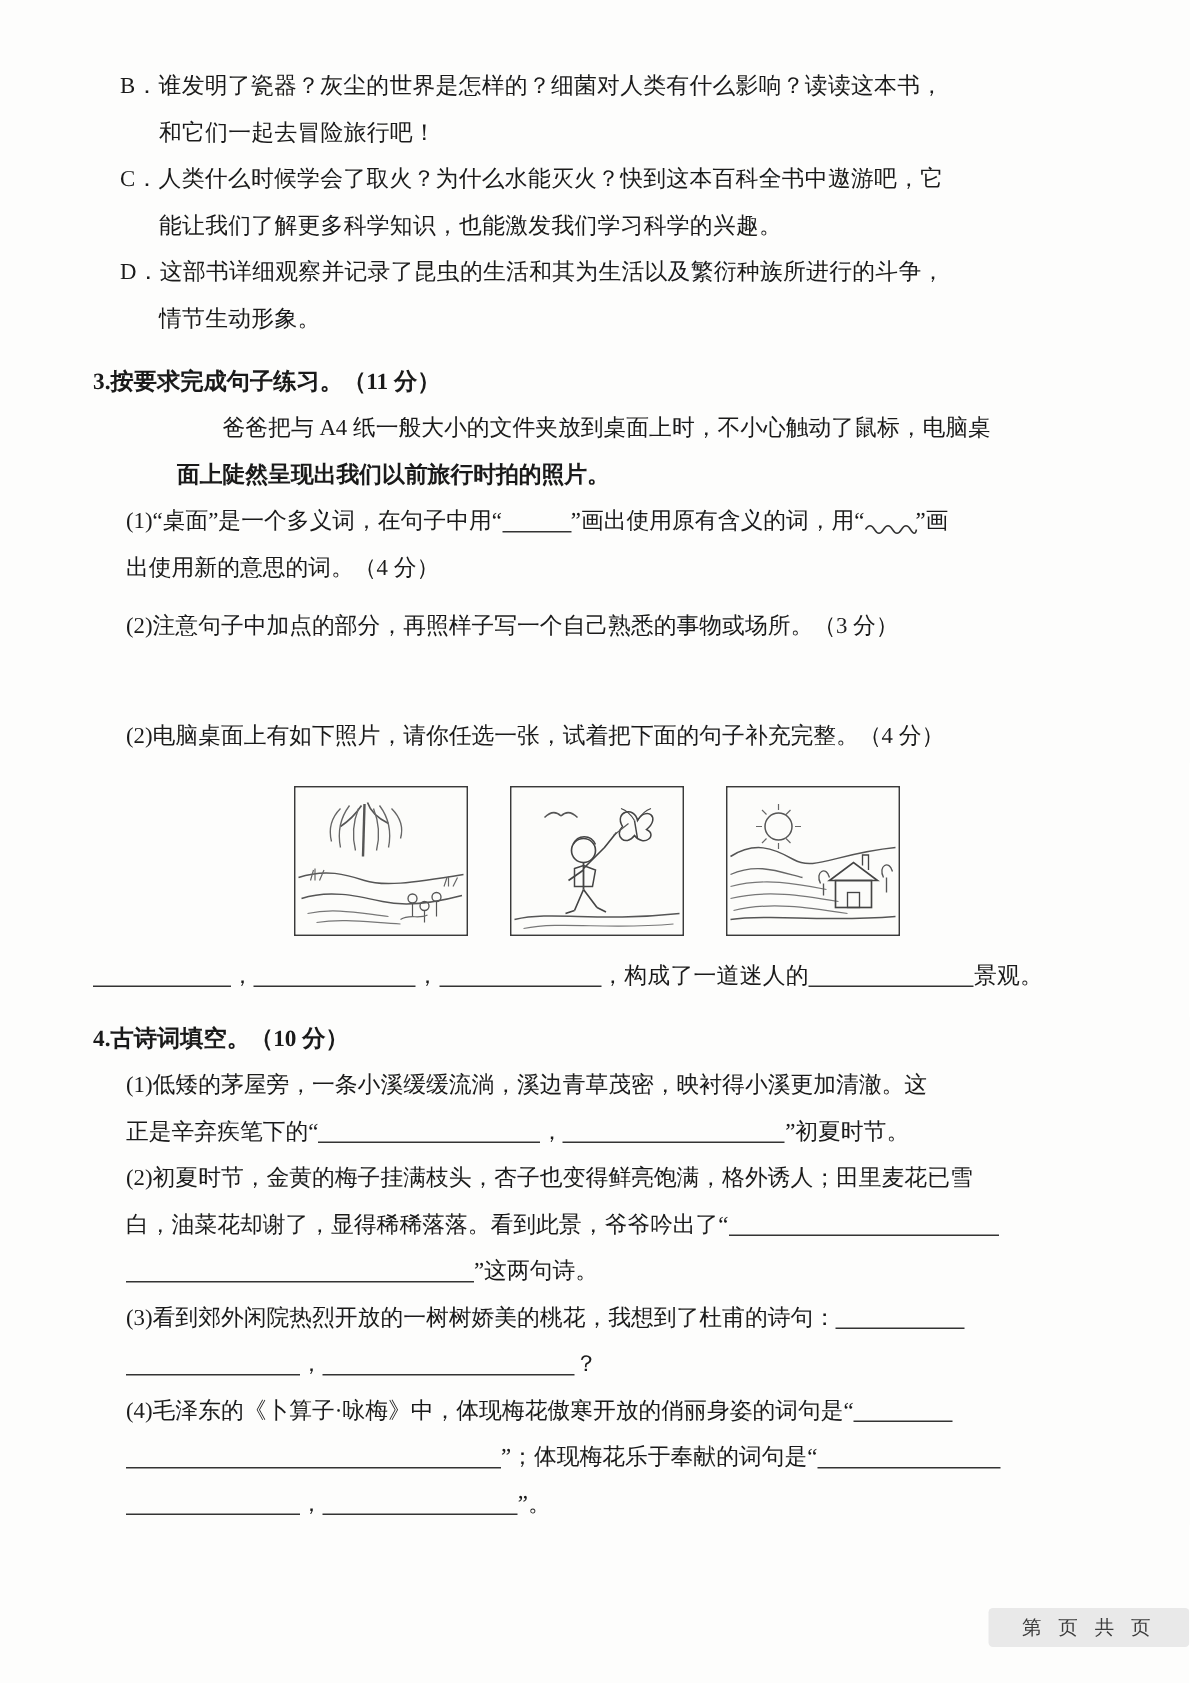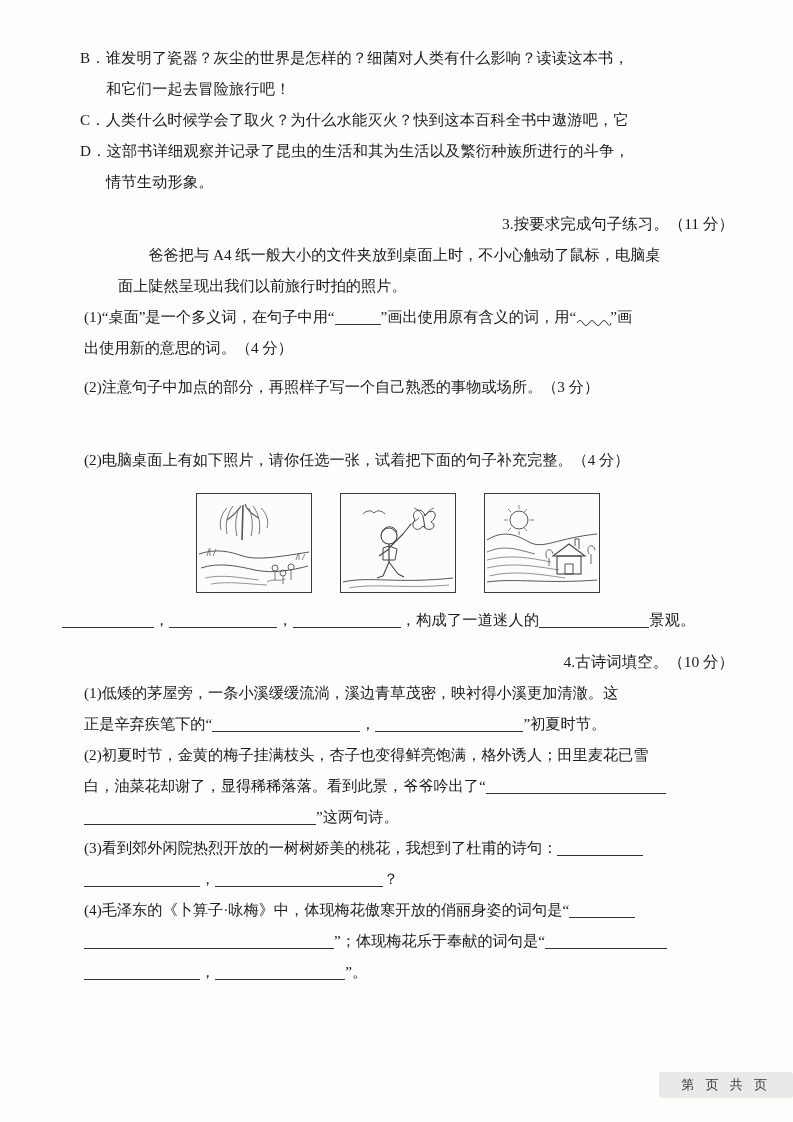--- a/index.html
+++ b/index.html
@@ -33,24 +33,23 @@
     letter-spacing: 0.2px;
     white-space: nowrap;
   }
   .indent-choice {
     padding-left: 26px;
     text-indent: -26px;
     margin-left: 18px;
   }
   .q-head {
     font-size: 15.5px;
-    font-weight: normal;
+    font-weight: bold;
     line-height: 30px;
     margin-top: 12px;
-    text-align: right;
   }
   .q-head .num {
     font-family: "Liberation Serif", serif;
   }
   .sub {
     margin-left: 22px;
     font-size: 15.2px;
     line-height: 31px;
   }
   .sub2 {
@@ -125,31 +124,32 @@
 </head>
 <body>
 
 <div class="page">
   <div class="content">
 
     <div>
       <div class="line indent-choice">B．谁发明了瓷器？灰尘的世界是怎样的？细菌对人类有什么影响？读读这本书，</div>
       <div class="line" style="margin-left:44px;">和它们一起去冒险旅行吧！</div>
       <div class="line indent-choice">C．人类什么时候学会了取火？为什么水能灭火？快到这本百科全书中遨游吧，它</div>
+      <div class="line" style="margin-left:44px;">能让我们了解更多科学知识，也能激发我们学习科学的兴趣。</div>
       <div class="line indent-choice">D．这部书详细观察并记录了昆虫的生活和其为生活以及繁衍种族所进行的斗争，</div>
       <div class="line" style="margin-left:44px;">情节生动形象。</div>
     </div>
 
     <div class="q-head">
       <span class="num">3.</span><span>按要求完成句子练习。（11 分）</span>
     </div>
 
     <div class="quotebox">
       <div>爸爸把与 A4 纸一般大小的文件夹放到桌面上时，不小心触动了鼠标，电脑桌</div>
-      <div style="text-indent:0;">面上陡然呈现出我们以前旅行时拍的照片。</div>
+      <div style="text-indent:0;font-weight:bold;">面上陡然呈现出我们以前旅行时拍的照片。</div>
     </div>
 
     <div class="sub">
       <span>(1)“桌面”是一个多义词，在句子中用“</span><span class="blank" style="width:46px;"></span><span>”画出使用原有含义的词，用“</span><span class="wavy"><svg width="36" height="10" viewBox="0 0 36 10">
             <path d="M1 7 Q4 2 7 7 T13 7 T19 7 T25 7 T31 7 T35 7" fill="none" stroke="#333" stroke-width="1"></path>
           </svg></span><span>”画</span>
       <div>出使用新的意思的词。（4 分）</div>
     </div>
 
     <div class="sub" style="margin-top:8px;">(2)注意句子中加点的部分，再照样子写一个自己熟悉的事物或场所。（3 分）</div>

